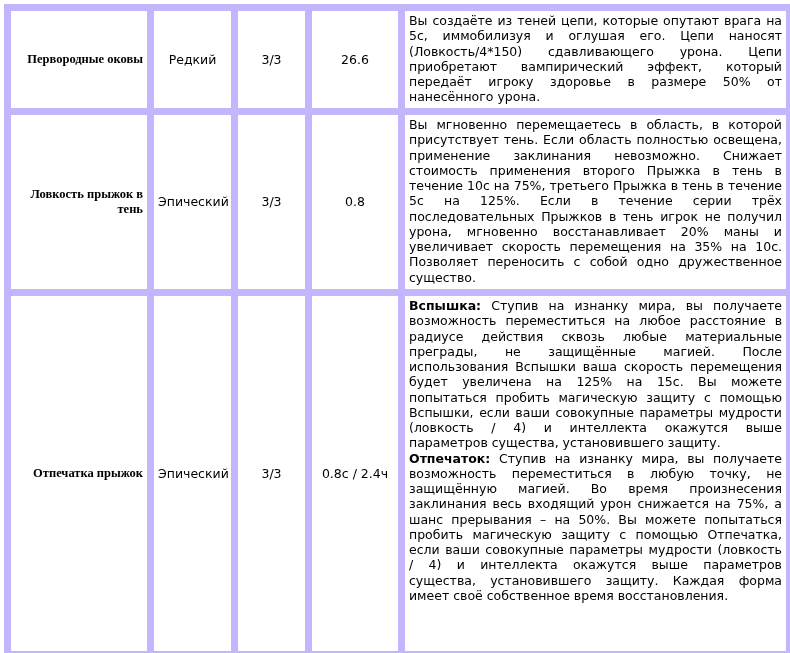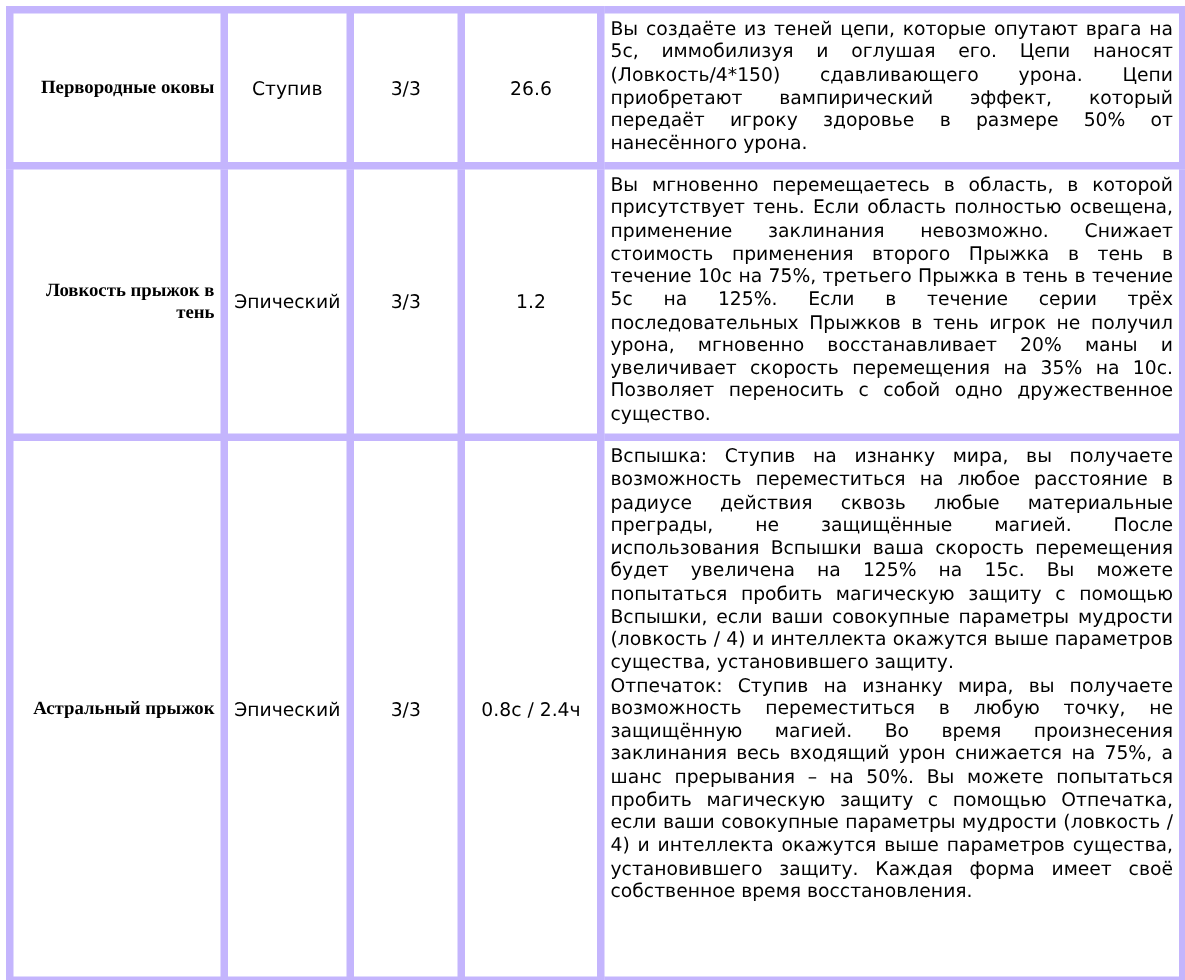--- a/index.html
+++ b/index.html
@@ -16,21 +16,21 @@
   }
   table.abilities {
     width: 100%;
     border-collapse: collapse;
     table-layout: fixed;
     border: 2px solid #222222;
     font-size: 12.5px;
     line-height: 1.22;
   }
   table.abilities td {
-    border: 5px solid #c4b5fd;
+    border: 7px solid #c4b5fd;
     padding: 2px 4px;
     overflow: hidden;
   }
   td.c-name {
     font-weight: bold;
     text-align: right;
     vertical-align: middle;
     font-family: Liberation Serif, serif;
   }
   td.c-mid {
@@ -40,21 +40,21 @@
   td.c-desc {
     text-align: justify;
     vertical-align: top;
     padding: 2px 6px 2px 5px;
   }
   td.c-desc p {
     margin: 0;
     padding: 0;
   }
   td.c-desc b {
-    font-weight: normal;
+    font-weight: bold;
   }
   tr.r1 { height: 104px; }
   tr.r2 { height: 181px; }
   tr.r3 { height: 362px; }
 </style>
 </head>
 <body>
 
 <div class="page">
   <table class="abilities">
@@ -64,21 +64,21 @@
       <col style="width:74px">
       <col style="width:93px">
       <col style="width:388px">
     </colgroup>
     <tbody>
       <tr class="r1">
         <td class="c-name">
           <span>Первородные оковы</span>
         </td>
         <td class="c-mid">
-          <span>Ступив</span>
+          <span>Редкий</span>
         </td>
         <td class="c-mid">
           <span>3/3</span>
         </td>
         <td class="c-mid">
           <span>26.6</span>
         </td>
         <td class="c-desc">
           <p><span>Вы создаёте из теней цепи, которые опутают врага на 5с, иммобилизуя и оглушая его. Цепи наносят (Ловкость/4*150) сдавливающего урона. Цепи приобретают вампирический эффект, который передаёт игроку здоровье в размере 50% от нанесённого урона.</span></p>
         </td>
@@ -88,30 +88,30 @@
         <td class="c-name">
           <span>Ловкость прыжок в тень</span>
         </td>
         <td class="c-mid">
           <span>Эпический</span>
         </td>
         <td class="c-mid">
           <span>3/3</span>
         </td>
         <td class="c-mid">
-          <span>1.2</span>
+          <span>0.8</span>
         </td>
         <td class="c-desc">
           <p><span>Вы мгновенно перемещаетесь в область, в которой присутствует тень. Если область полностью освещена, применение заклинания невозможно. Снижает стоимость применения второго Прыжка в тень в течение 10с на 75%, третьего Прыжка в тень в течение 5с на 125%. Если в течение серии трёх последовательных Прыжков в тень игрок не получил урона, мгновенно восстанавливает 20% маны и увеличивает скорость перемещения на 35% на 10с. Позволяет переносить с собой одно дружественное существо.</span></p>
         </td>
       </tr>
 
       <tr class="r3">
         <td class="c-name">
-          <span>Астральный прыжок</span>
+          <span>Отпечатка прыжок</span>
         </td>
         <td class="c-mid">
           <span>Эпический</span>
         </td>
         <td class="c-mid">
           <span>3/3</span>
         </td>
         <td class="c-mid">
           <span>0.8с / 2.4ч</span>
         </td>

